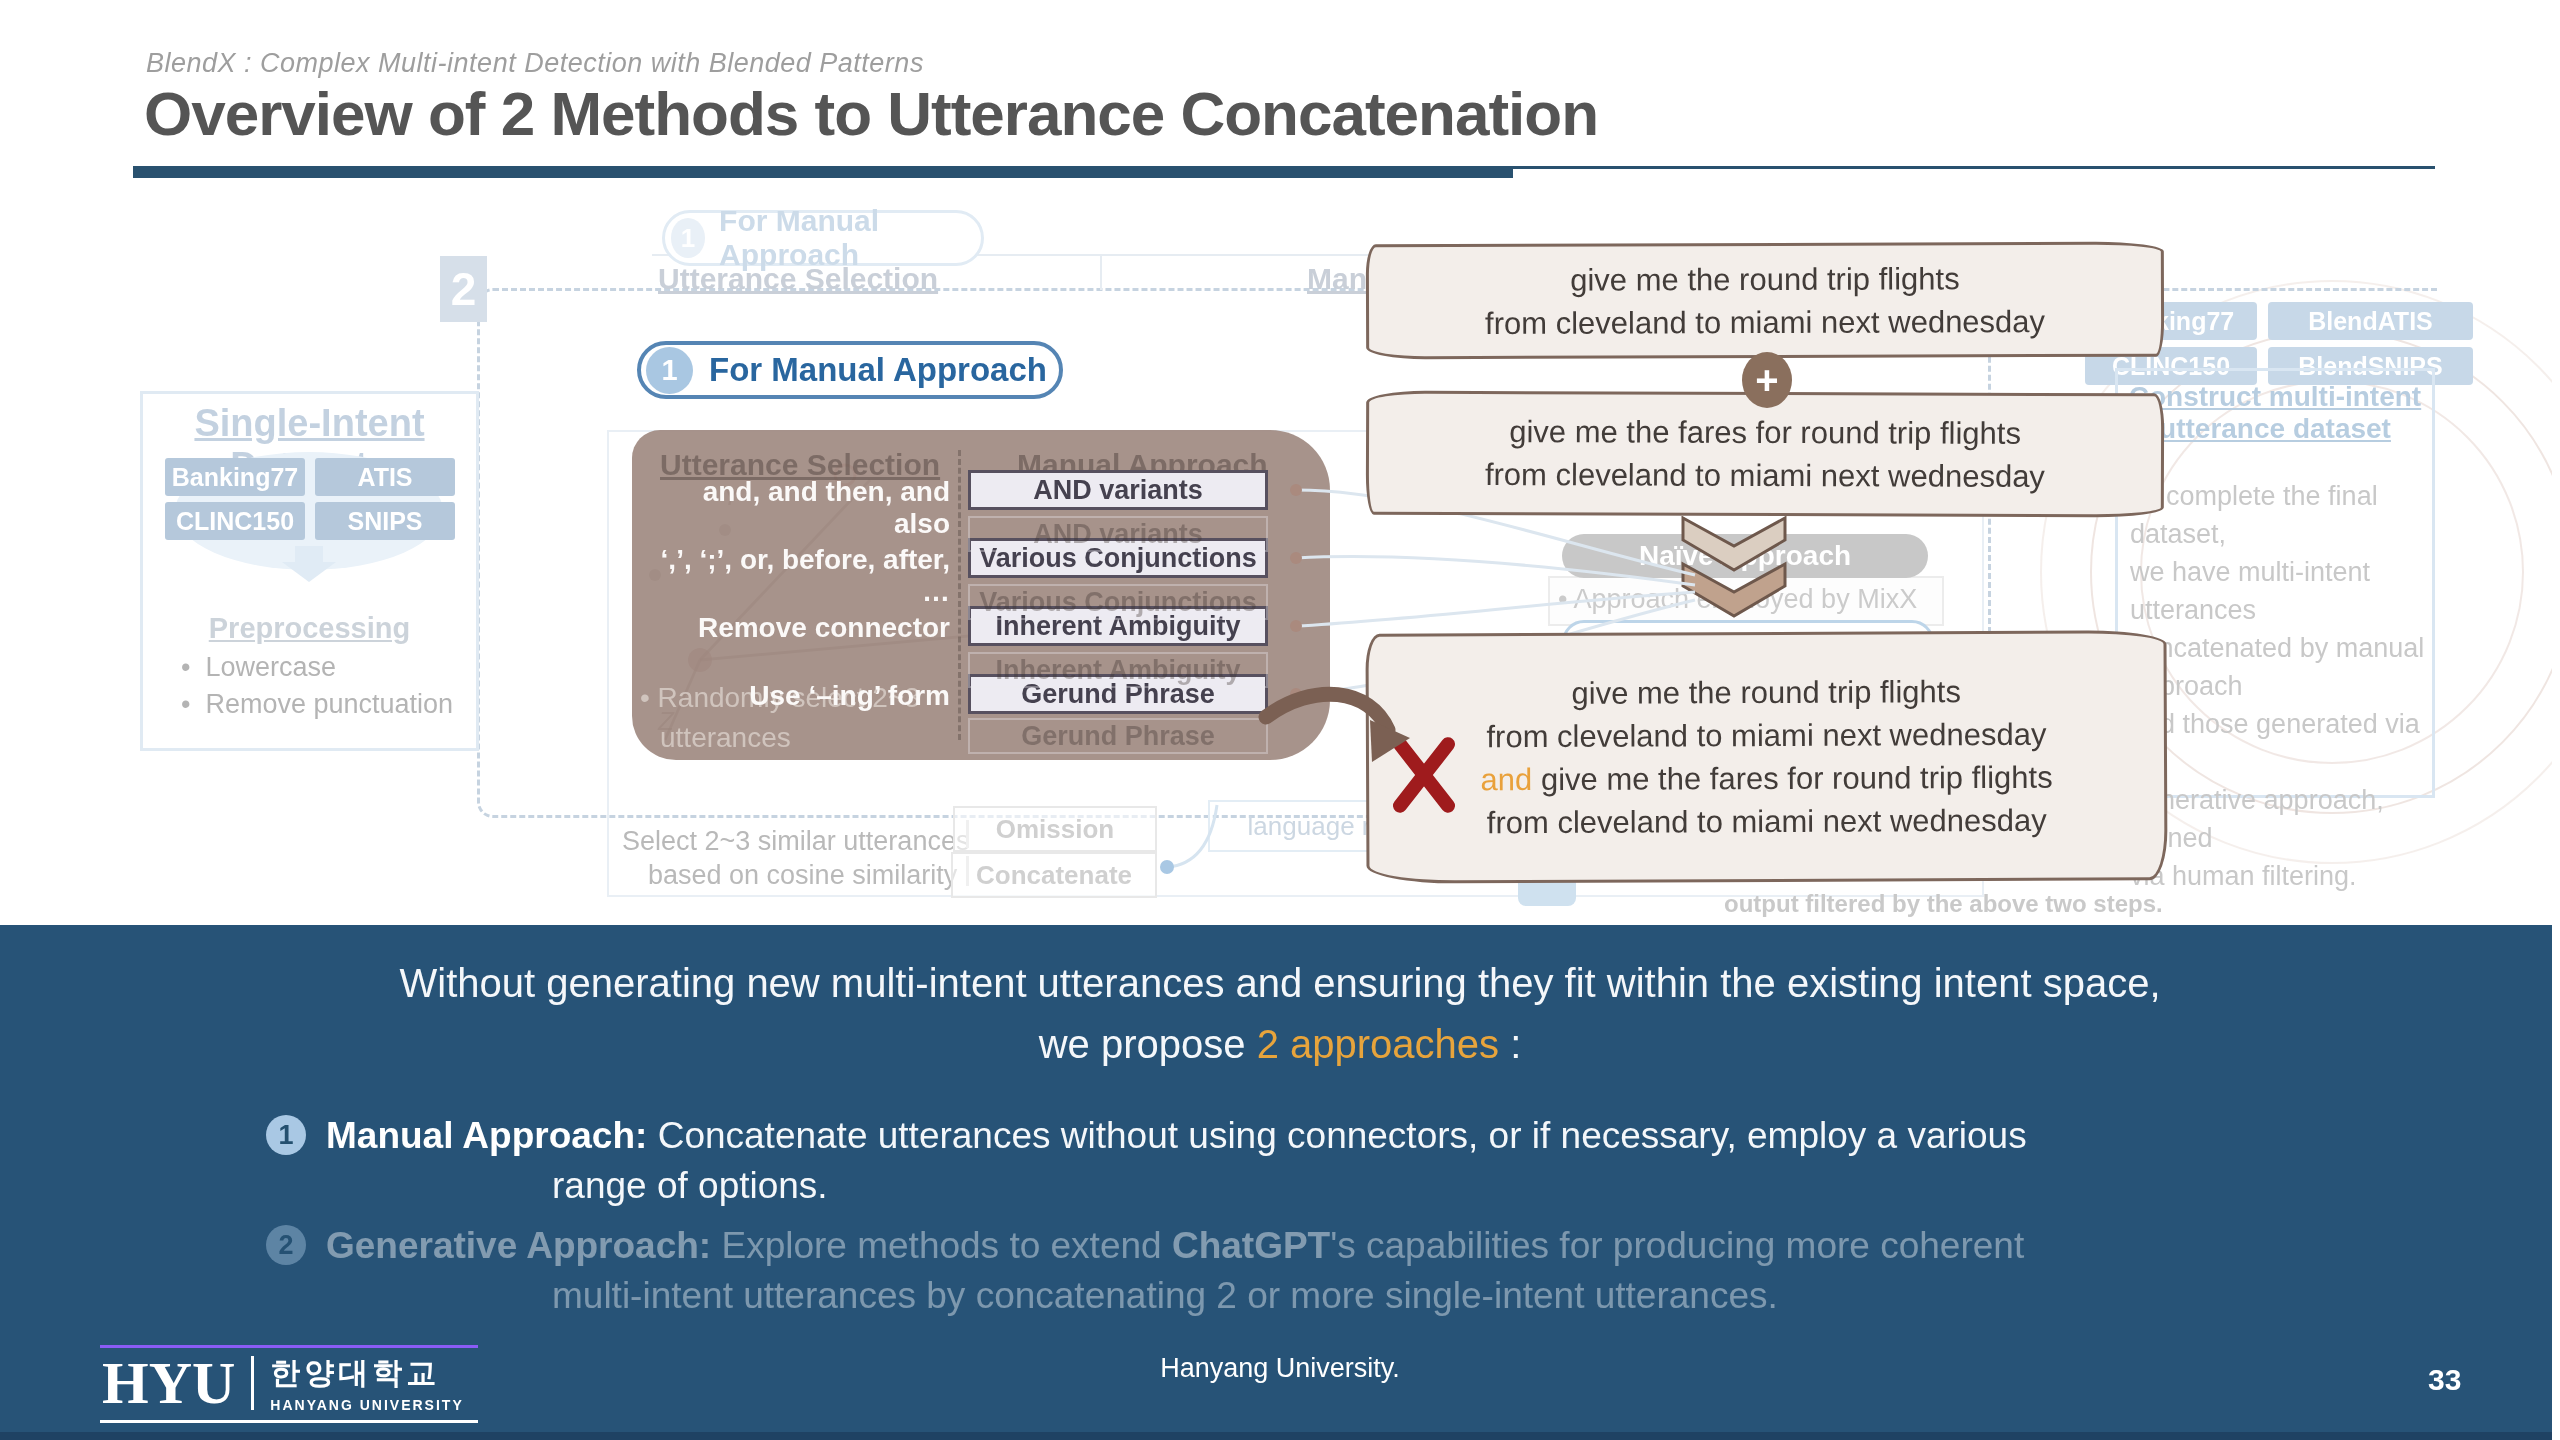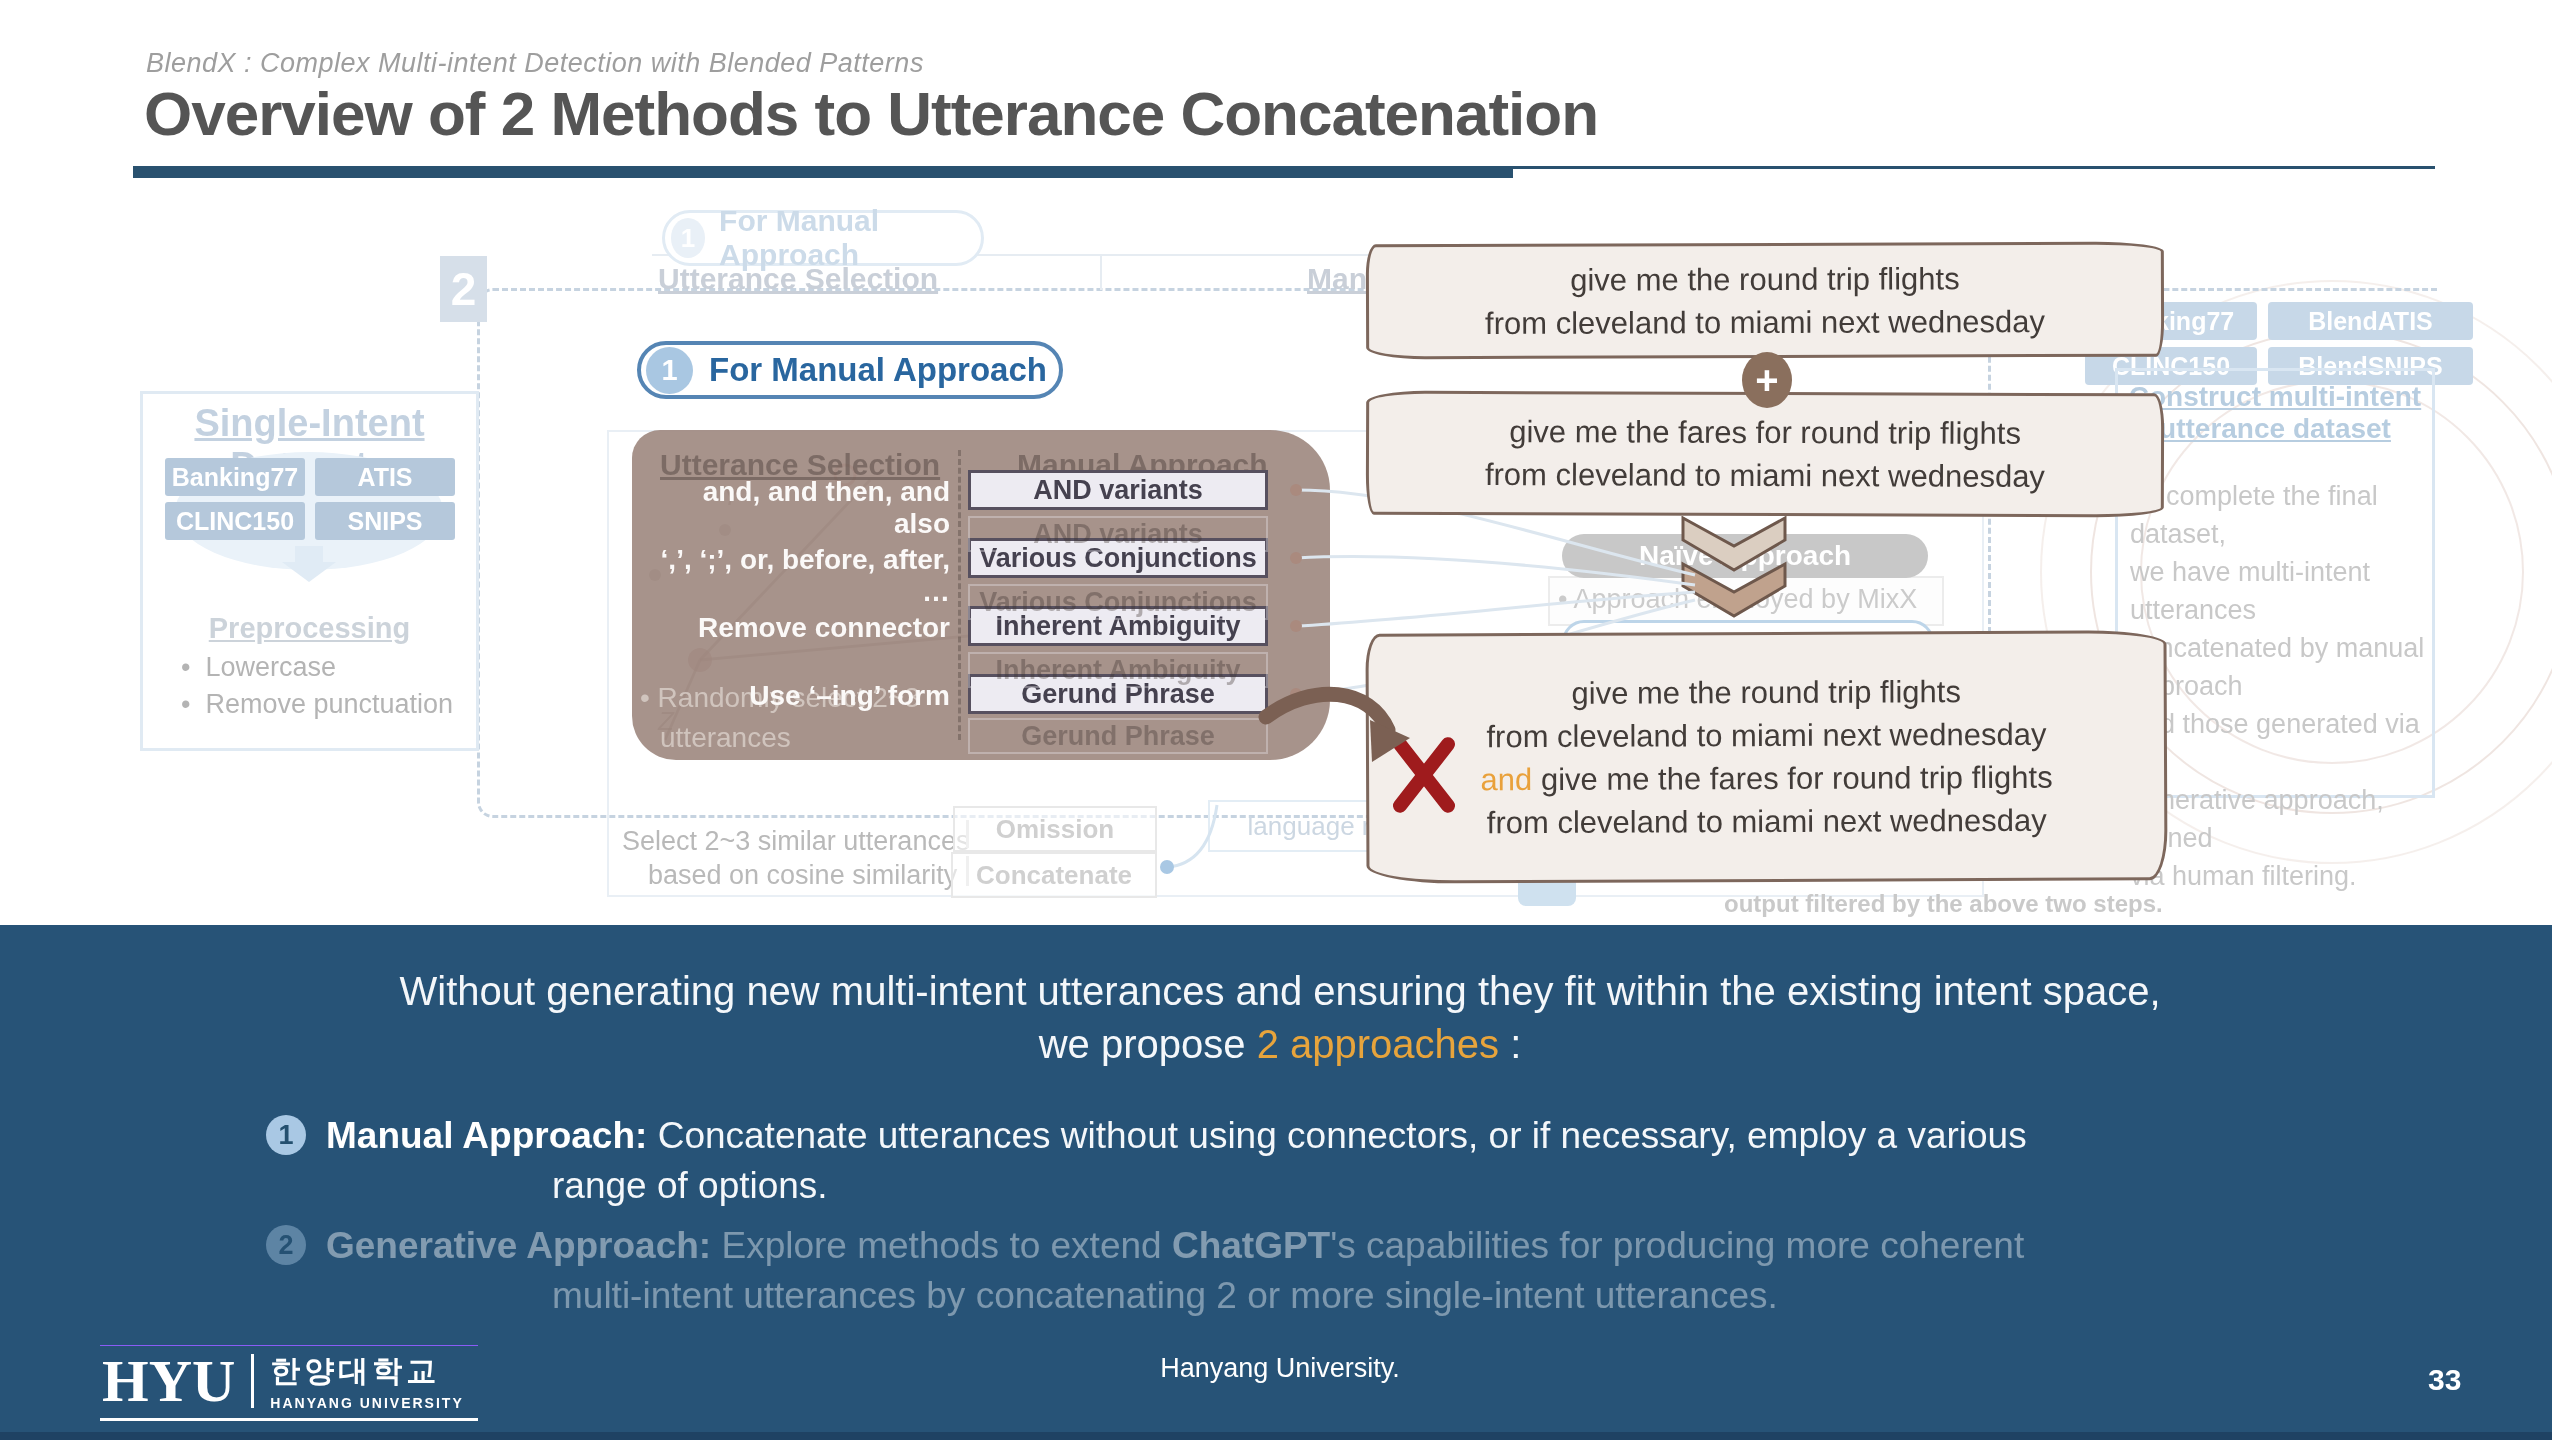--- a/index.html
+++ b/index.html
@@ -90,34 +90,34 @@
   .sketch{background:#f3eeea;border:3px solid #7d675c;color:#423c39;font-size:31px;line-height:43px;
           display:flex;flex-direction:column;align-items:center;justify-content:center;text-align:center;z-index:4;}
   .plusc{left:1742px;top:352px;width:50px;height:56px;border-radius:50%;background:#8a6f5d;color:#fff;
          font-size:40px;font-weight:bold;display:flex;align-items:center;justify-content:center;z-index:5;}
   .andword{color:#e9a13b;}
   .xmark{left:1388px;top:737px;width:72px;height:76px;z-index:6;}
   .xbar{position:absolute;left:29px;top:-8px;width:14px;height:92px;background:#9f1b1d;border-radius:7px;}
 
   
   .band{left:0;top:925px;width:2560px;height:515px;background:#275377;z-index:10;color:#f4f7fa;}
-  .band .l1{left:0;top:36px;width:100%;text-align:center;font-size:40px;margin-top:8px;}
+  .band .l1{left:0;top:36px;width:100%;text-align:center;font-size:40px;}
   .band .l2{left:0;top:97px;width:100%;text-align:center;font-size:40px;}
   .hl{color:#e7a43c;}
   .bitem{display:flex;gap:20px;width:2180px;}
   .bnum{flex:0 0 auto;width:40px;height:40px;border-radius:50%;background:#a9c8e4;color:#24506f;font-weight:bold;
         font-size:27px;display:flex;align-items:center;justify-content:center;margin-top:4px;}
   .btext{font-size:37px;line-height:50px;}
   .btext b{color:#fff;}
   .bline2{margin-left:226px;}
   .dim{opacity:.42;}
   .bstrip{left:0;top:507px;width:100%;height:8px;background:#1f4263;}
 
   
-  .hyu{left:100px;top:420px;display:flex;align-items:center;gap:16px;border-top:1px solid #8b5cf6;border-bottom:3px solid #fff;
+  .hyu{left:100px;top:420px;display:flex;align-items:center;gap:16px;border-top:3px solid #8b5cf6;border-bottom:3px solid #fff;
        padding:5px 14px 7px 2px;}
   .hyu .acr{font-family:"Liberation Serif",serif;font-size:60px;font-weight:bold;color:#fff;line-height:58px;}
   .hyu .bar{width:3px;height:54px;background:#fff;}
   .hyu .kor{font-size:30px;font-weight:bold;color:#fff;letter-spacing:4px;}
   .hyu .eng{font-size:14px;font-weight:bold;color:#fff;letter-spacing:2px;margin-top:3px;}
   .flab{left:0;top:424px;width:2560px;text-align:center;font-size:27px;line-height:38px;color:#fff;}
   .fpage{left:2428px;top:438px;font-size:30px;font-weight:bold;color:#fff;}
 </style>
 </head>
 <body>

